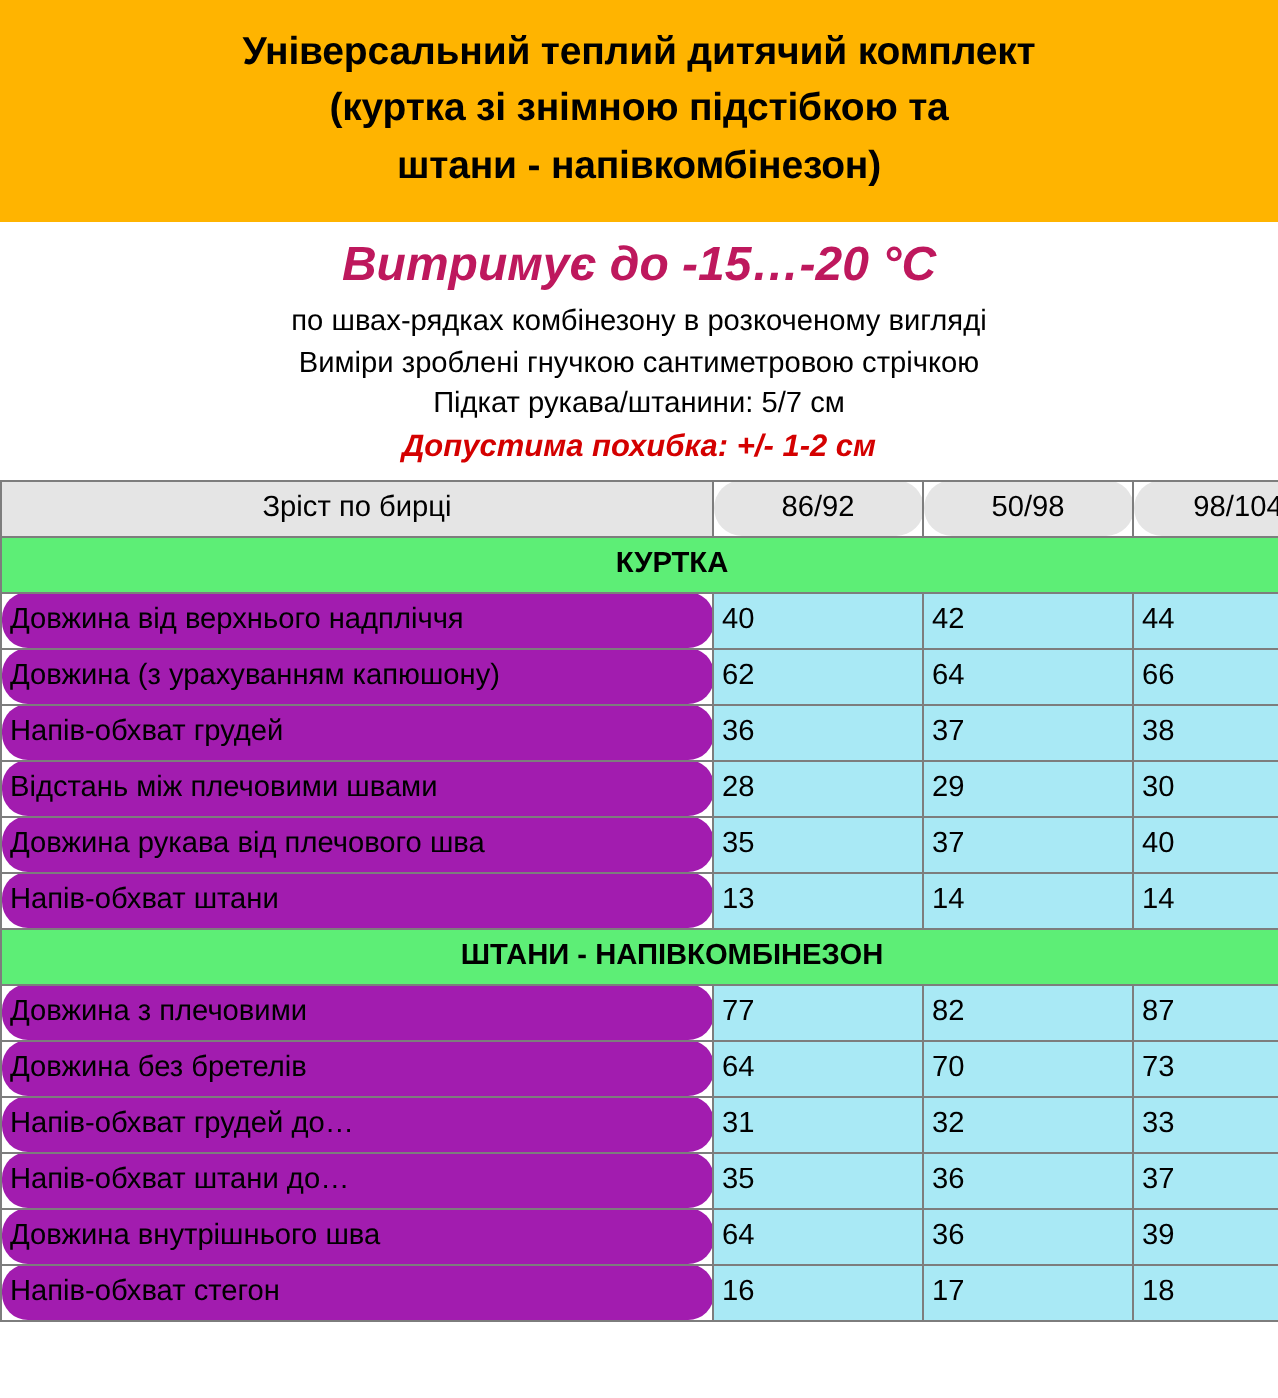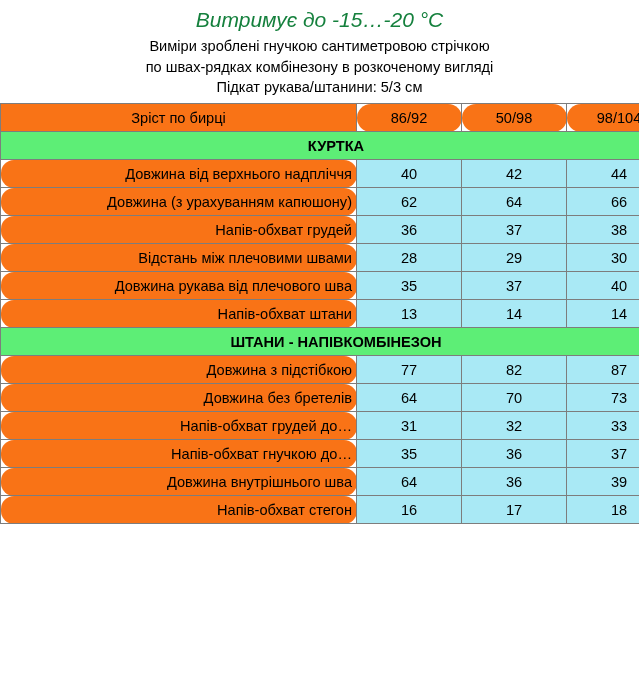--- a/index.html
+++ b/index.html
@@ -29,24 +29,24 @@
     color: #000000;
     line-height: 1.45;
     letter-spacing: -0.1px;
   }
   .subheader {
     background: #ffffff;
     text-align: center;
     padding: 6px 0 5px 0;
   }
   .temp {
-    color: #15803d;
-    font-weight: normal;
+    color: #be185d;
+    font-weight: bold;
     font-style: italic;
-    font-size: 21px;
+    font-size: 24px;
     padding: 2px 0 4px 0;
   }
   .note {
     color: #000000;
     font-size: 14.6px;
     line-height: 1.42;
   }
   .tolerance {
     color: #d40000;
     font-weight: bold;
@@ -63,55 +63,60 @@
   table.sizes td {
     border: 1px solid #7d7d7d;
     height: 27px;
     font-size: 14.6px;
     color: #000000;
     padding: 0 4px;
   }
   .col-label { width: 347px; }
   .col-val { width: 96px; border-radius: 14px; }
   .hdr-row td {
-    background: #f97316;
+    background: #e5e5e5;
     font-weight: normal;
     text-align: center;
     font-size: 15.2px;
     height: 28px;
   }
   .section-row td {
     background: #5dee76;
     text-align: center;
     font-weight: bold;
     font-size: 15px;
     height: 27px;
   }
   .label-cell {
-    background: #f97316;
-    text-align: right;
+    background: #a21caf;
+    text-align: left;
     padding-left: 8px;
     border-radius: 13px;
   }
   .value-cell {
     background: #a9e9f5;
-    text-align: center;
   }
 </style>
 </head>
 <body>
 
 <div class="page">
 
+  <div class="header">
+    <div class="line">Універсальний теплий дитячий комплект</div>
+    <div class="line">(куртка зі знімною підстібкою та</div>
+    <div class="line">штани - напівкомбінезон)</div>
+  </div>
 
   <div class="subheader">
     <div class="temp">Витримує до  -15…-20 °C</div>
+    <div class="note">по швах-рядках комбінезону в розкоченому вигляді</div>
     <div class="note">Виміри зроблені гнучкою сантиметровою стрічкою</div>
-    <div class="note">по швах-рядках комбінезону в розкоченому вигляді</div>
-    <div class="note">Підкат рукава/штанини: 5/3 см</div>
+    <div class="note">Підкат рукава/штанини: 5/7 см</div>
+    <div class="tolerance">Допустима похибка: +/- 1-2 см</div>
   </div>
 
   <table class="sizes">
     <tbody>
         <tr class="hdr-row">
       <td class="col-label">Зріст по бирці</td>
       <td class="col-val">86/92</td>
       <td class="col-val">50/98</td>
       <td class="col-val">98/104</td>
     </tr>
@@ -155,39 +160,39 @@
       <td class="value-cell">13</td>
       <td class="value-cell">14</td>
       <td class="value-cell">14</td>
     </tr>
 
     <tr class="section-row">
       <td colspan="4">ШТАНИ - НАПІВКОМБІНЕЗОН</td>
     </tr>
 
     <tr>
-      <td class="label-cell">Довжина з підстібкою</td>
+      <td class="label-cell">Довжина з плечовими</td>
       <td class="value-cell">77</td>
       <td class="value-cell">82</td>
       <td class="value-cell">87</td>
     </tr>
     <tr>
       <td class="label-cell">Довжина без бретелів</td>
       <td class="value-cell">64</td>
       <td class="value-cell">70</td>
       <td class="value-cell">73</td>
     </tr>
     <tr>
       <td class="label-cell">Напів-обхват грудей до…</td>
       <td class="value-cell">31</td>
       <td class="value-cell">32</td>
       <td class="value-cell">33</td>
     </tr>
     <tr>
-      <td class="label-cell">Напів-обхват гнучкою до…</td>
+      <td class="label-cell">Напів-обхват штани до…</td>
       <td class="value-cell">35</td>
       <td class="value-cell">36</td>
       <td class="value-cell">37</td>
     </tr>
     <tr>
       <td class="label-cell">Довжина внутрішнього шва</td>
       <td class="value-cell">64</td>
       <td class="value-cell">36</td>
       <td class="value-cell">39</td>
     </tr>

